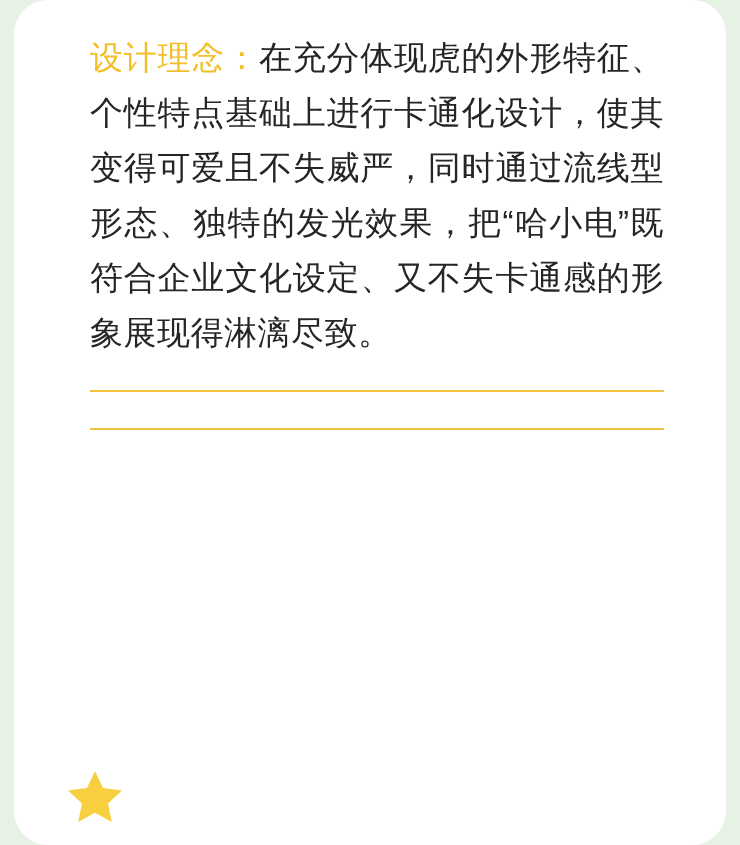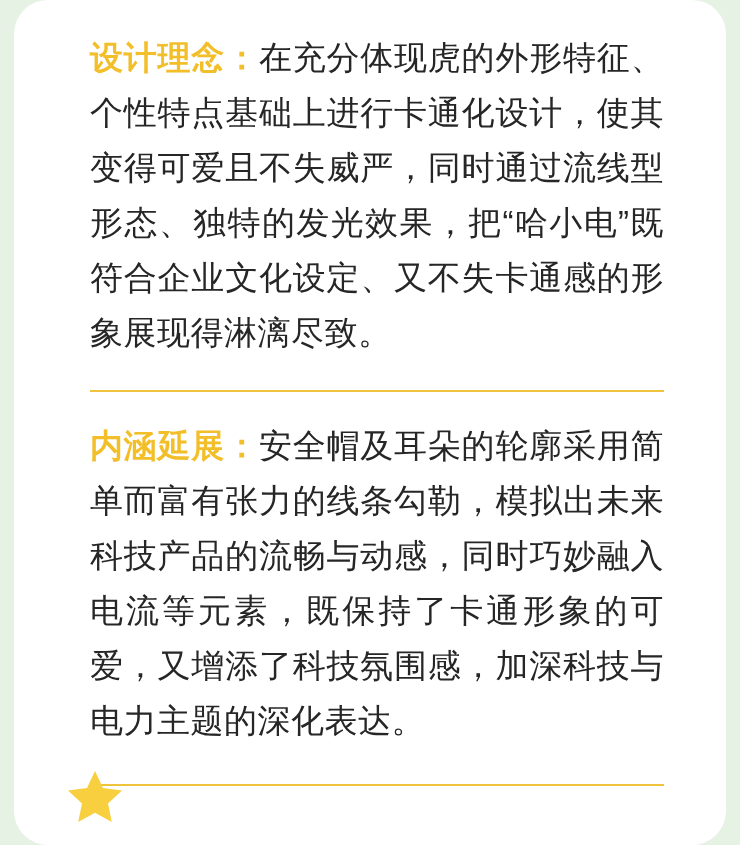--- a/index.html
+++ b/index.html
@@ -49,21 +49,21 @@
     line-height: 55px;
     color: #262626;
     letter-spacing: 0.5px;
     text-align: justify;
     text-justify: inter-ideograph;
     margin: 0;
     font-weight: 500;
   }
   .lead {
     color: #f2bf2a;
-    font-weight: 700;
+    font-weight: 400;
     letter-spacing: 0.5px;
   }
   .divider {
     height: 0;
     border-top: 2px solid #f0c33c;
     margin: 30px 0 26px 0;
     width: 100%;
   }
   .divider.second {
     margin-top: 36px;
@@ -96,23 +96,20 @@
     <div class="card-inner">
 
       <div class="spacer-top"></div>
 
       <div class="section section-1">
         <p class="para"><span class="lead">设计理念：</span><span>在充分体现虎的外形特征、个性特点基础上进行卡通化设计，使其变得可爱且不失威严，同时通过流线型形态、独特的发光效果，把“哈小电”既符合企业文化设定、又不失卡通感的形象展现得淋漓尽致。</span></p>
       </div>
 
       <div class="divider"></div>
 
-      <div class="section section-2">
-        <p class="para"><span class="lead">内涵延展：</span><span>安全帽及耳朵的轮廓采用简单而富有张力的线条勾勒，模拟出未来科技产品的流畅与动感，同时巧妙融入电流等元素，既保持了卡通形象的可爱，又增添了科技氛围感，加深科技与电力主题的深化表达。</span></p>
-      </div>
 
       <div class="divider second"></div>
 
     </div>
 
     <div class="star-wrap">
       <svg class="star" viewBox="0 0 58 58" aria-hidden="true">
         <polygon points="29,4 37,21 56,23.5 42,36.5 45.8,55 29,45.8 12.2,55 16,36.5 2,23.5 21,21" fill="#f7cf3f"></polygon>
       </svg>
     </div>

